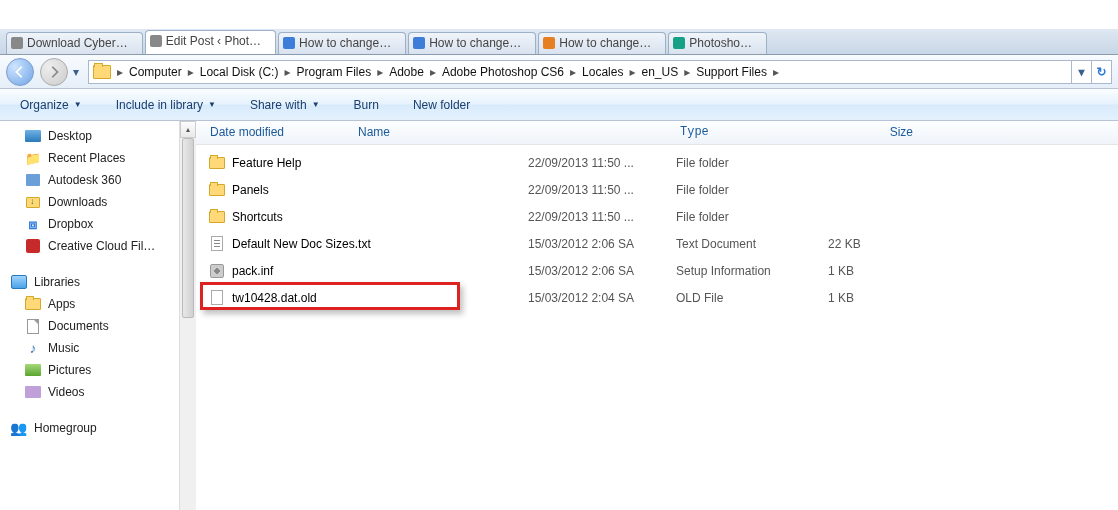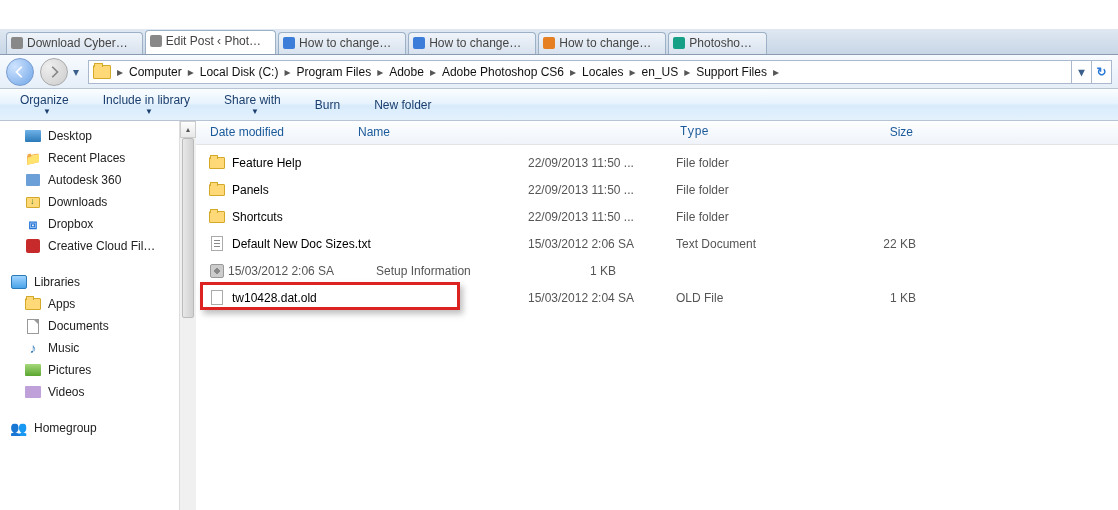--- a/index.html
+++ b/index.html
@@ -21,21 +21,21 @@
     .crumb-bar { flex: 1; margin: 0 6px 0 4px; height: 24px; border: 1px solid #a9b8cc; background: #fff; display: flex; align-items: center; padding-left: 4px; position: relative; }
     .folder-mini { width:18px; height:14px; background:#ffd977; border:1px solid #d4a92a; border-radius:1px; margin-right:4px; position:relative; }
     .folder-mini:before{content:"";position:absolute;top:-3px;left:0;width:7px;height:3px;background:#ffd977;border:1px solid #d4a92a;border-bottom:none;border-radius:1px 1px 0 0;}
     .crumb { padding: 0 4px; color: #111; display:inline-flex; align-items:center; height:22px; }
     .crumb-sep { color:#555; padding:0 2px; }
     .crumb-end { position:absolute; right:0; top:0; height:22px; display:flex; }
     .crumb-end span { width:20px; display:inline-flex; align-items:center; justify-content:center; border-left:1px solid #a9b8cc; color:#3a5f8a; font-weight:bold; }
 
     
     .cmdbar { height: 32px; background: linear-gradient(#fbfeff, #e6f2fd 48%, #d8ebfb 52%, #e4f1fd); border-bottom: 1px solid #b8c4d4; display: flex; align-items: center; padding: 0 12px; }
-    .cmd { padding: 4px 8px; color: #1a3e6e; display:inline-flex; align-items:center;flex-direction:column; }
+    .cmd { padding: 4px 8px; color: #1a3e6e; display:inline-flex; align-items:center; }
     .cmd .tri { margin-left:5px; font-size:8px; color:#1a3e6e; }
     .cmd + .cmd { margin-left: 18px; }
 
     
     .main { display: flex; height: calc(510px - 26px - 34px - 32px); }
 
     
     .nav { width: 196px; background: #fff; position: relative; padding: 4px 12px 0 10px; }
     .nav-group { margin-bottom: 14px; }
     .nav-group-title { display:flex; align-items:center; padding:3px 0; color:#222; }
@@ -67,21 +67,21 @@
     .list { flex:1; background:#fff; position:relative; }
     .cols { height:24px; border-bottom:1px solid #e4e4e4; display:flex; padding-left:10px; background:linear-gradient(#fcfeff,#f0f4fa); }
     .col { padding:4px 10px 4px 4px; color:#1a5a9a; border-right:1px solid transparent; }
     .c-name{width:322px;} .c-date{width:148px;} .c-type{width:152px;font-family:Liberation Mono, monospace;} .c-size{width:96px; text-align:right;}
     .rows { padding-top:4px; }
     .row { display:flex; align-items:center; padding:3px 0 3px 10px; height:27px; }
     .row .fileico { width:22px; display:flex; justify-content:center; }
     .row .n { width:300px; padding-left:4px; }
     .row .d { width:148px; color:#555; }
     .row .t { width:152px; color:#555; }
-    .row .s { width:96px; text-align:right; color:#555; padding-right:8px; }
+    .row .s { width:96px; text-align:left; color:#555; padding-right:8px; }
     .highlight { position:absolute; border:3px solid #d22; box-shadow:3px 4px 6px rgba(0,0,0,0.25); pointer-events:none; }
     .setup-gear { width:14px; height:14px; background:radial-gradient(circle,#888 30%,#ccc 32%); border-radius:2px; border:1px solid #999; position:relative; }
     .blank-file { background:#fff;border:1px solid #aaa;width:12px;height:15px; }
     .txt-file { background:#fff;border:1px solid #aaa;width:12px;height:15px; position:relative; }
     .txt-file:after{content:"";position:absolute;top:3px;left:2px;right:2px;height:1px;background:#888;box-shadow:0 3px #888,0 6px #888;}
 
     .watermark { position:absolute; right:28px; bottom:10px; color:#ddd; font-size:14px; pointer-events:none; }
   </style>
 </head>
 <body>
@@ -281,20 +281,21 @@
           </span>
           <span class="n">Default New Doc Sizes.txt</span>
           <span class="d">15/03/2012 2:06 SA</span>
           <span class="t">Text Document</span>
           <span class="s">22 KB</span>
         </div>
         <div class="row">
           <span class="fileico">
             <span class="setup-gear"></span>
           </span>
+          <span class="n">pack.inf</span>
           <span class="d">15/03/2012 2:06 SA</span>
           <span class="t">Setup Information</span>
           <span class="s">1 KB</span>
         </div>
         <div class="row">
           <span class="fileico">
             <span class="blank-file"></span>
           </span>
           <span class="n">tw10428.dat.old</span>
           <span class="d">15/03/2012 2:04 SA</span>

